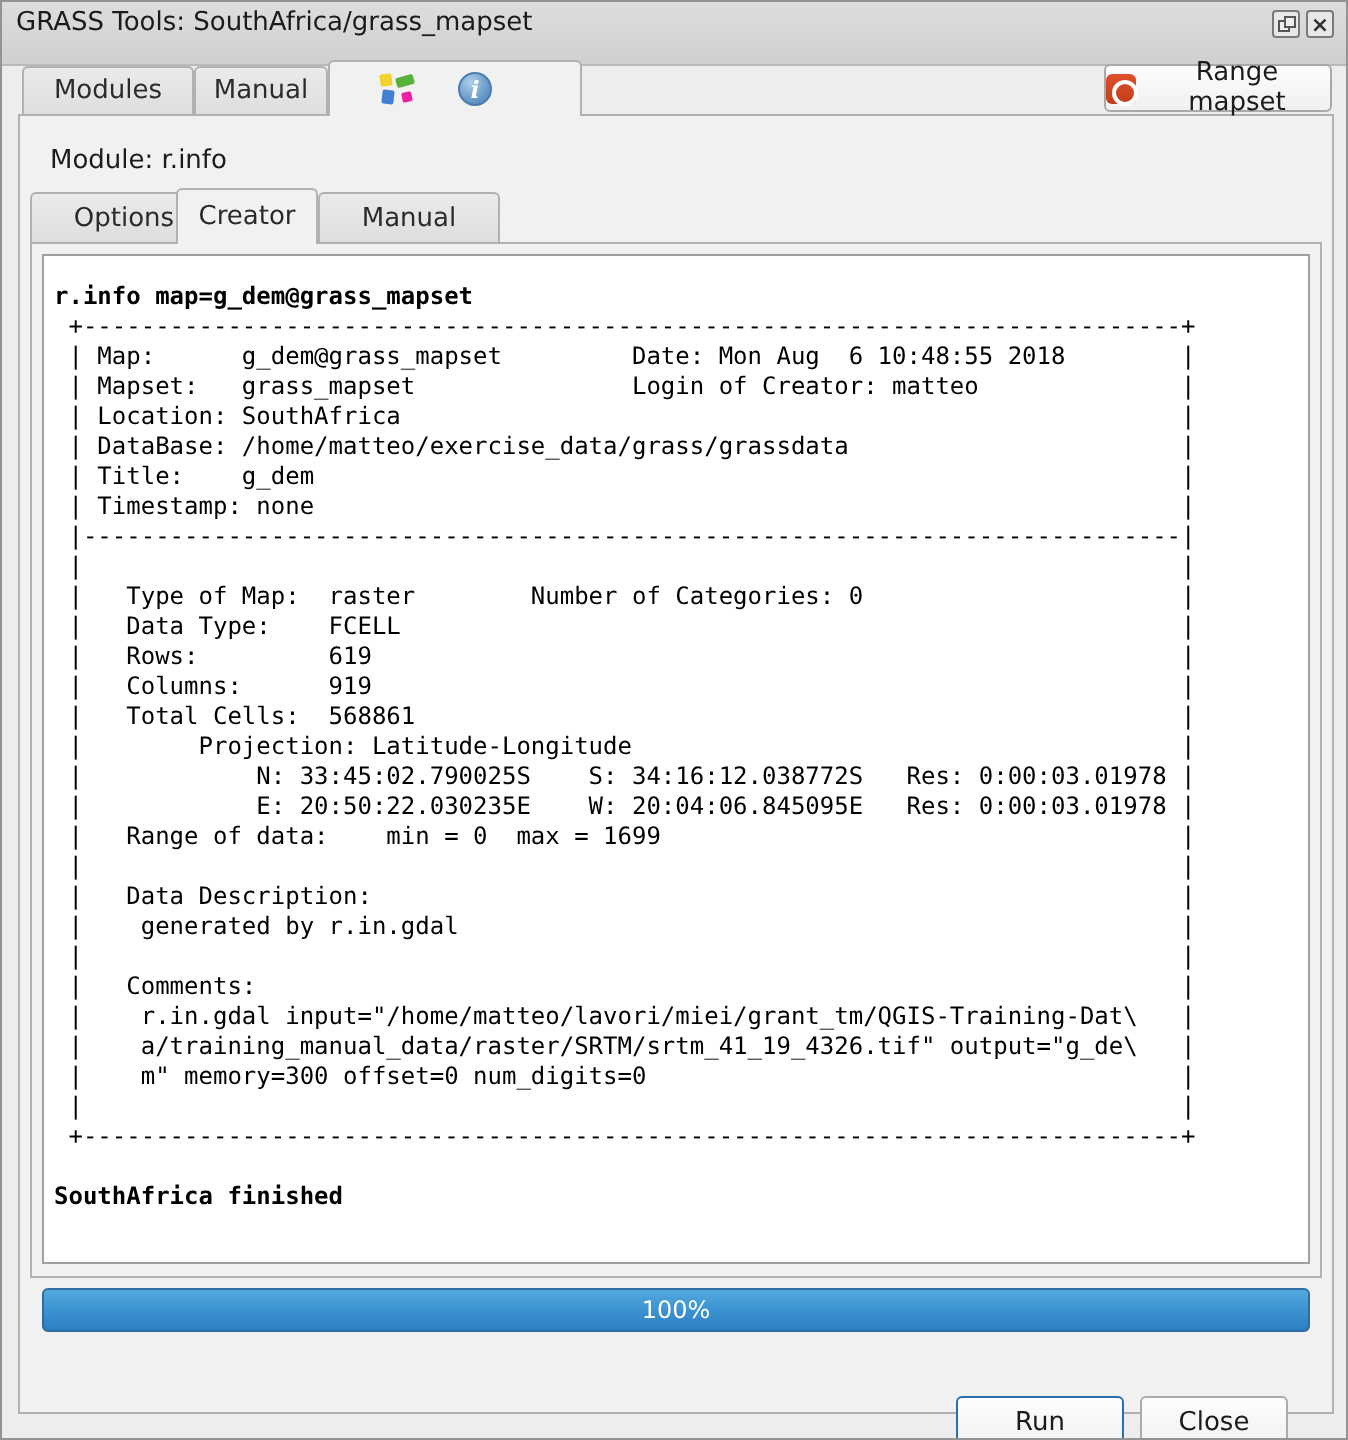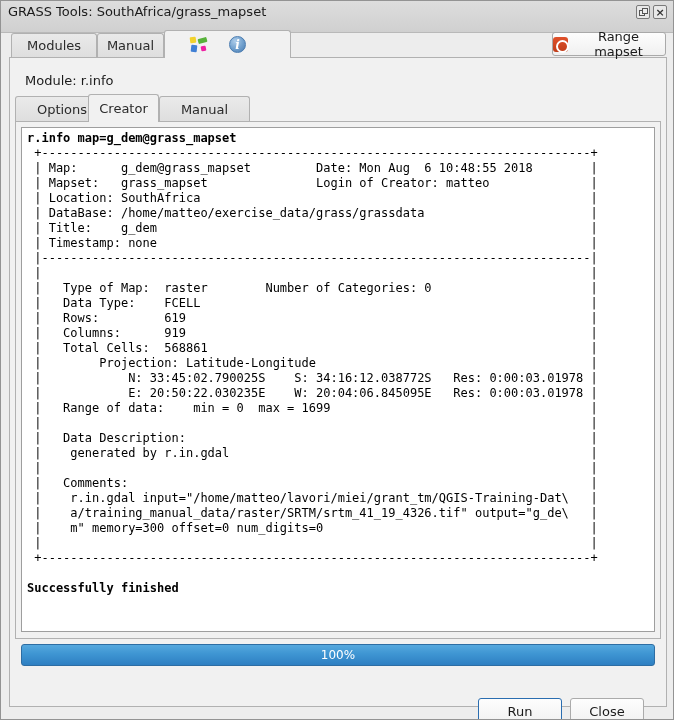--- a/index.html
+++ b/index.html
@@ -68,21 +68,21 @@
     border:1px solid #4a7cb0;
     color:#fff; font:italic bold 12px "DejaVu Serif",serif;
     display:inline-flex; align-items:center; justify-content:center;
   }
   
   .textedit {
     position:absolute; left:20px; top:126px; width:634px; height:505px;
     background:#ffffff; border:1px solid #9e9e9e; overflow:hidden; z-index:2;
   }
   .console {
-    margin:3px 0 0 5px;
+    margin:13px 0 0 5px;
     font-family:"DejaVu Sans Mono","Liberation Mono",monospace;
     font-size:12px; line-height:15px; color:#000; white-space:pre;
   }
   .console b { font-weight:bold; }
   
   .progress {
     position:absolute; left:20px; top:643px; width:634px; height:22px;
     border:1px solid #2d6da3; border-radius:3px;
     background:linear-gradient(#55a8de 0%, #3e95d2 45%, #2e7fc2 100%);
     display:flex; align-items:center; justify-content:center; z-index:2;
@@ -172,21 +172,21 @@
  |   Data Description:                                                        |
  |    generated by r.in.gdal                                                  |
  |                                                                            |
  |   Comments:                                                                |
  |    r.in.gdal input="/home/matteo/lavori/miei/grant_tm/QGIS-Training-Dat\   |
  |    a/training_manual_data/raster/SRTM/srtm_41_19_4326.tif" output="g_de\   |
  |    m" memory=300 offset=0 num_digits=0                                     |
  |                                                                            |
  +----------------------------------------------------------------------------+</span>
 
-<b>Successfully finished</b></pre>
+<b>SouthAfrica finished</b></pre>
   </div>
 
   <div class="progress">
     <span class="progress-text">100%</span>
   </div>
 
   <button class="btn btn-run">
     <span>Run</span>
   </button>
   <button class="btn btn-close">

